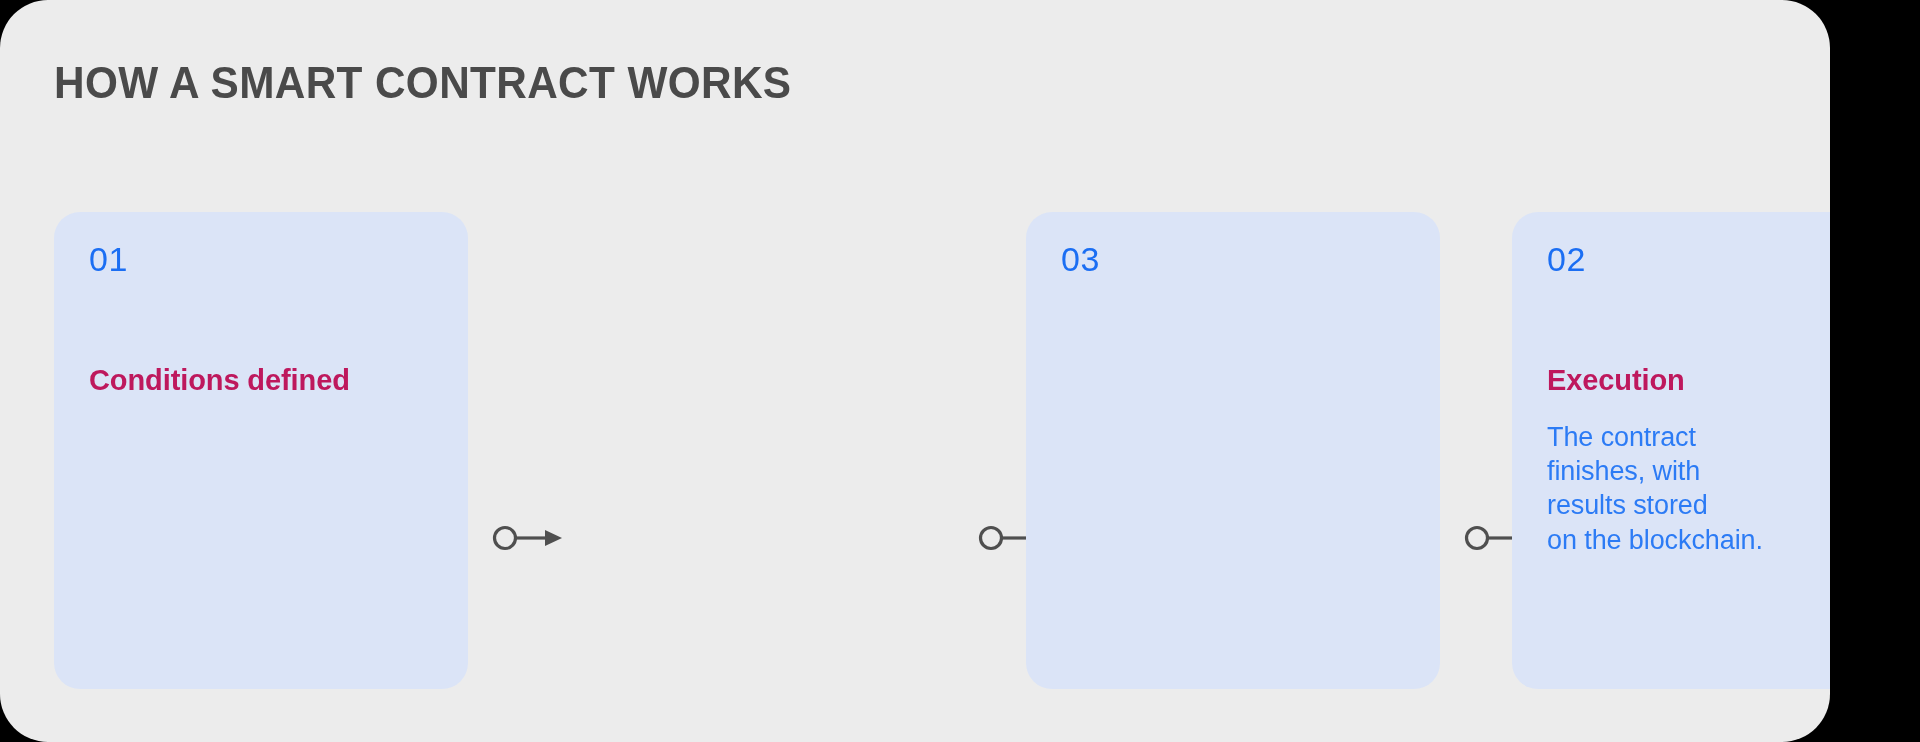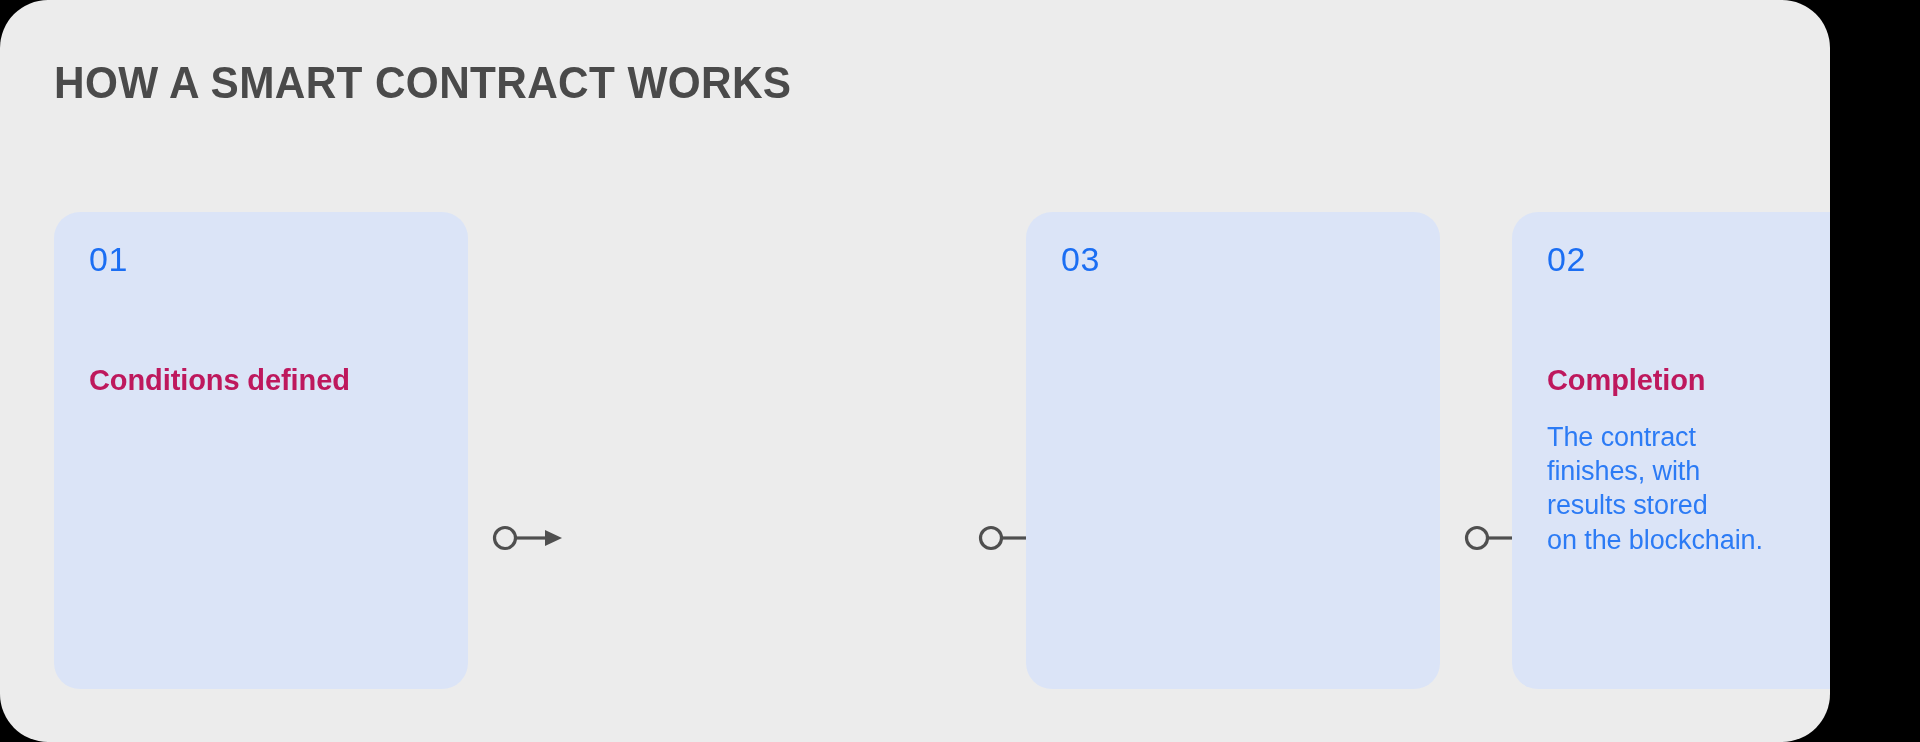--- a/index.html
+++ b/index.html
@@ -150,21 +150,21 @@
       <svg width="72" height="30" viewBox="0 0 72 30">
         <circle cx="13" cy="15" r="10.5" fill="#ECECEC" stroke="#4F4F4F" stroke-width="3.2"></circle>
         <line x1="24" y1="15" x2="56" y2="15" stroke="#4F4F4F" stroke-width="3.2"></line>
         <polygon points="53,7 70,15 53,23" fill="#4F4F4F"></polygon>
       </svg>
     </div>
 
     <div class="card c3">
       <div class="card-num">02</div>
       <div class="card-body">
-        <p class="card-title">Completion</p>
+        <p class="card-title">Execution</p>
         <p class="card-desc">The contract
 finishes, with
 results stored
 on the blockchain.</p>
       </div>
     </div>
 
   </div>
 </div>
 

